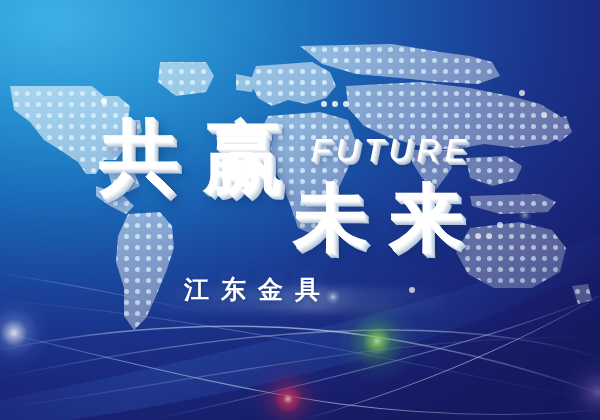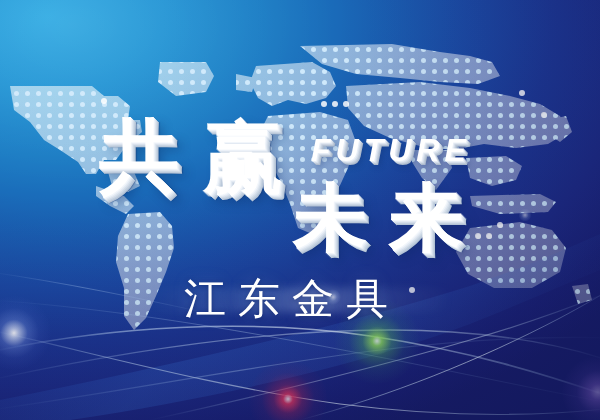--- a/index.html
+++ b/index.html
@@ -90,40 +90,40 @@
   #gong{left:99px;top:117px;font-size:80px;}
   #ying{left:203px;top:118px;font-size:80px;}
   #wei {left:293px;top:180px;font-size:74px;}
   #lai {left:389px;top:180px;font-size:74px;}
 
   .future{
     position:absolute;
     left:311px;top:134px;
     font-family:"Liberation Sans","DejaVu Sans",sans-serif;
     font-style:italic;
-    font-weight:bold;
+    font-weight:normal;
     font-size:32px;
     letter-spacing:5px;
     color:#ffffff;
     line-height:1;
     white-space:nowrap;
     text-shadow:
       1px 1px 0 #e8eef6,
       2px 2px 0 #d4dde9,
       3px 3px 0 #bfcbda,
       4px 4px 0 #acbacd,
       5px 5px 6px rgba(15,40,100,.45);
   }
 
   .subtitle{
     position:absolute;
     left:184px;top:276px;
     font-family:"DejaVu Sans","Liberation Sans",sans-serif;
-    font-weight:400;
-    font-size:42px;
+    font-weight:700;
+    font-size:25px;
     letter-spacing:12px;
     color:#ffffff;
     line-height:1.1;
     white-space:nowrap;
     text-shadow:0 1px 5px rgba(10,30,90,.55), 0 0 16px rgba(160,200,255,.25);
   }
 
   
   .streak{
     position:absolute;

